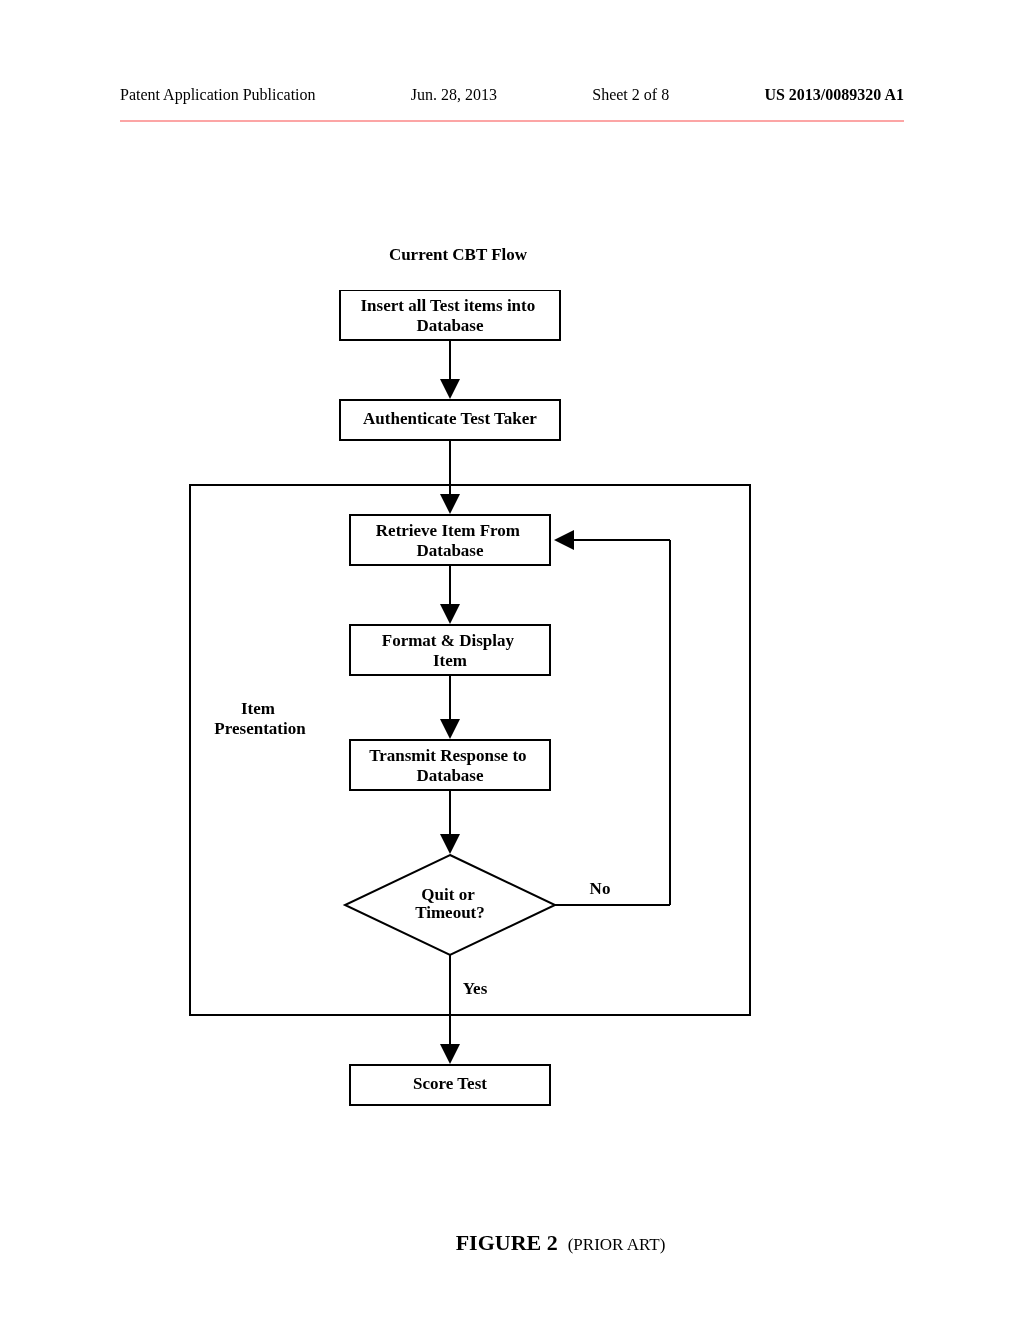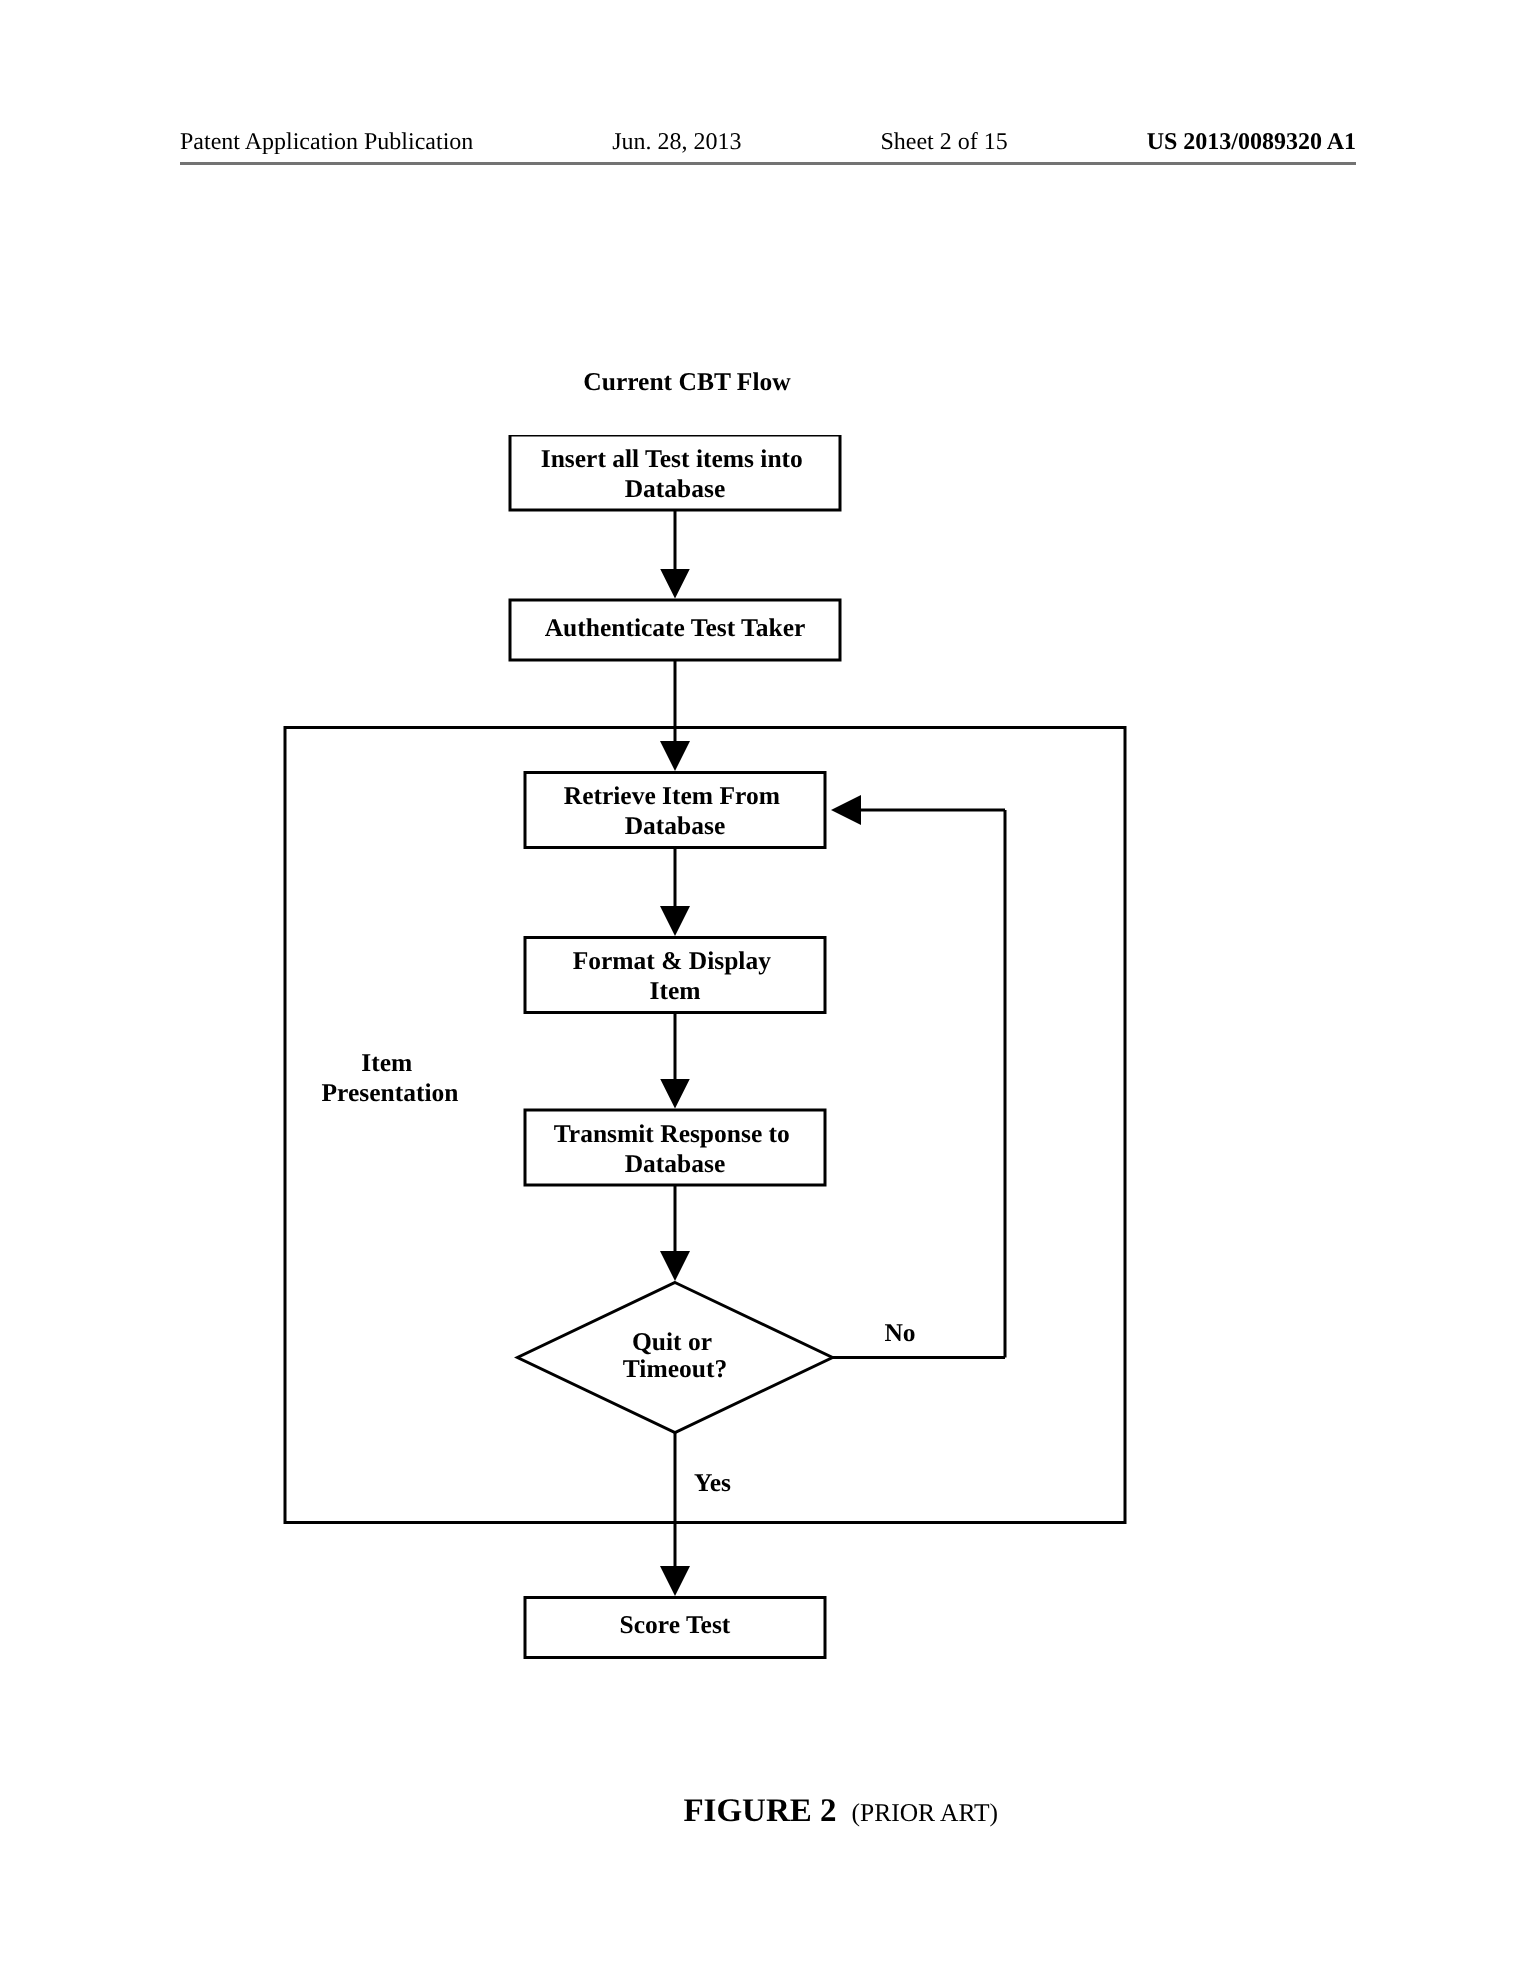--- a/index.html
+++ b/index.html
@@ -14,63 +14,63 @@
     color: #000;
   }
   .header {
     position: absolute;
     top: 86px;
     left: 120px;
     right: 120px;
     display: flex;
     justify-content: space-between;
     font-size: 16px;
-    border-bottom: 2px solid #737373;
-    padding-bottom: 4px;
+    border-bottom: 2px solid #fca5a5;
+    padding-bottom: 16px;
   }
   .header .patno { font-weight: bold; }
   .diagram-title {
     position: absolute;
     top: 245px;
     left: 0;
     right: 108px;
     text-align: center;
     font-weight: bold;
     font-size: 17px;
   }
   .svgwrap {
     position: absolute;
     top: 290px;
     left: 0;
     width: 1024px;
   }
   .figure-caption {
     position: absolute;
-    top: 1194px;
+    top: 1230px;
     width: 861px;
     text-align: center;
     padding-left: 260px;
   }
   .figure-caption .fignum { font-weight: bold; font-size: 22px; }
   .figure-caption .prior { font-size: 17px; margin-left: 6px; }
   svg text {
     font-family: "Times New Roman", Times, serif;
     font-weight: bold;
     font-size: 17px;
     dominant-baseline: middle;
     text-anchor: middle;
   }
 </style>
 </head>
 <body>
 
 <div class="header">
   <span>Patent Application Publication</span>
   <span>Jun. 28, 2013</span>
-  <span>Sheet 2 of 15</span>
+  <span>Sheet 2 of 8</span>
   <span class="patno">US 2013/0089320 A1</span>
 </div>
 
 <div class="diagram-title">Current CBT Flow</div>
 
 <div class="svgwrap">
 <svg width="1024" height="870" viewBox="0 0 1024 870">
   <defs>
     <marker id="arrow" markerWidth="10" markerHeight="10" refX="8" refY="5" orient="auto">
       <path d="M0,0 L10,5 L0,10 z" fill="#000"></path>

